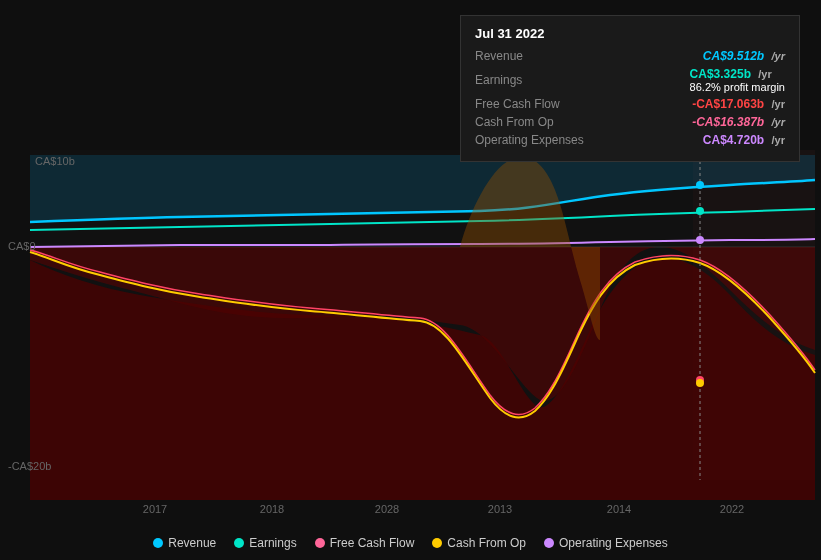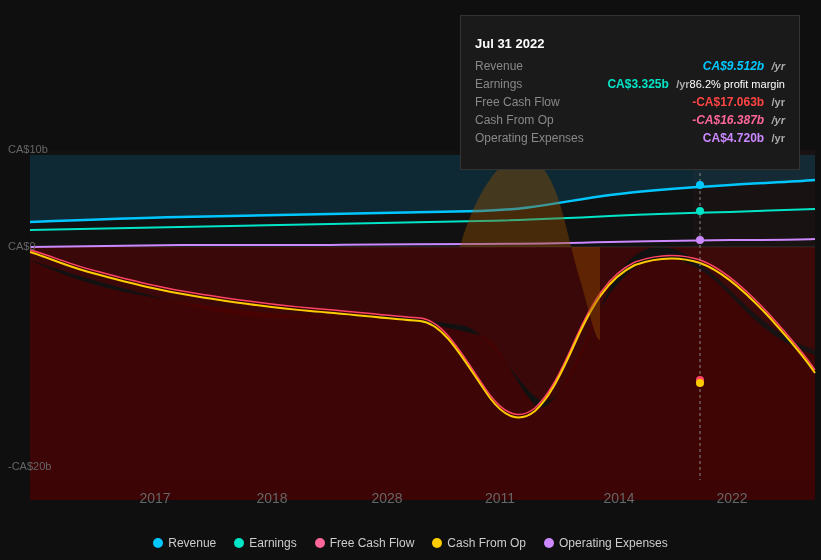--- a/index.html
+++ b/index.html
@@ -19,21 +19,21 @@
       background: #0f0f0f;
     }
 
     
     .tooltip-box {
       position: absolute;
       top: 15px;
       left: 460px;
       background: #1a1a1a;
       border: 1px solid #333;
-      padding: 20px 14px;
+      padding: 10px 14px;
       width: 340px;
       z-index: 10;
     }
 
     .tooltip-date {
       color: #ffffff;
       font-size: 13px;
       font-weight: bold;
       margin-bottom: 8px;
     }
@@ -73,22 +73,22 @@
       position: absolute;
       color: #666;
       font-size: 11px;
       left: 8px;
     }
 
     
     .x-label {
       position: absolute;
       color: #666;
-      font-size: 14px;
-      bottom: 54px;
+      font-size: 11px;
+      bottom: 45px;
       transform: translateX(-50%);
     }
 
     
     .legend {
       position: absolute;
       bottom: 10px;
       left: 0;
       right: 0;
       display: flex;
@@ -168,42 +168,42 @@
     <line x1="700" y1="155" x2="700" y2="480" stroke="#888" stroke-width="1" stroke-dasharray="3,3"></line>
 
     <circle cx="700" cy="185" r="4" fill="#00c8ff"></circle>
     <circle cx="700" cy="211" r="4" fill="#00e5c8"></circle>
     <circle cx="700" cy="380" r="4" fill="#ff4466"></circle>
     <circle cx="700" cy="383" r="4" fill="#ffcc00"></circle>
     <circle cx="700" cy="240" r="4" fill="#cc88ff"></circle>
 
   </svg>
 
-  <span class="y-label" style="top: 143px;">CA$10b</span>
+  <span class="y-label" style="top: 155px; margin-left: 27px;">CA$10b</span>
   <span class="y-label" style="top: 240px;">CA$0</span>
   <span class="y-label" style="top: 460px;">-CA$20b</span>
 
   <span class="x-label" style="left: 155px;">2017</span>
   <span class="x-label" style="left: 272px;">2018</span>
   <span class="x-label" style="left: 387px;">2028</span>
-  <span class="x-label" style="left: 500px;">2011</span>
+  <span class="x-label" style="left: 500px;">2013</span>
   <span class="x-label" style="left: 619px;">2014</span>
   <span class="x-label" style="left: 732px;">2022</span>
 
   <div class="tooltip-box">
     <div class="tooltip-date">Jul 31 2022</div>
 
     <div class="tooltip-row">
       <span class="tooltip-label">Revenue</span>
       <span class="tooltip-value cyan">CA$9.512b <span class="tooltip-sub">/yr</span></span>
     </div>
 
     <div class="tooltip-row">
       <span class="tooltip-label">Earnings</span>
-      <div style="display:flex; flex-direction:row; align-items:center;">
+      <div style="display:flex; flex-direction:column; align-items:flex-start;">
         <span class="tooltip-value teal">CA$3.325b <span class="tooltip-sub">/yr</span></span>
         <span class="profit-margin">86.2% profit margin</span>
       </div>
     </div>
 
     <div class="tooltip-row">
       <span class="tooltip-label">Free Cash Flow</span>
       <span class="tooltip-value red-neg">-CA$17.063b <span class="tooltip-sub">/yr</span></span>
     </div>
 

